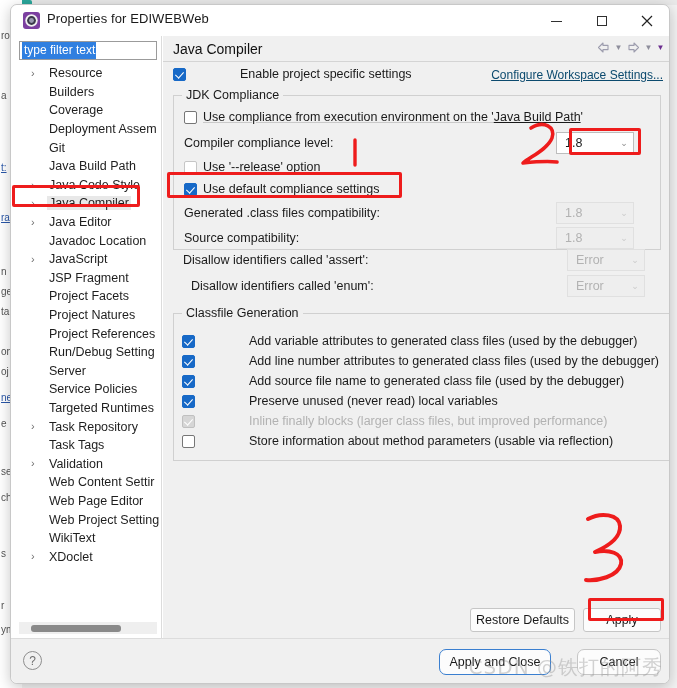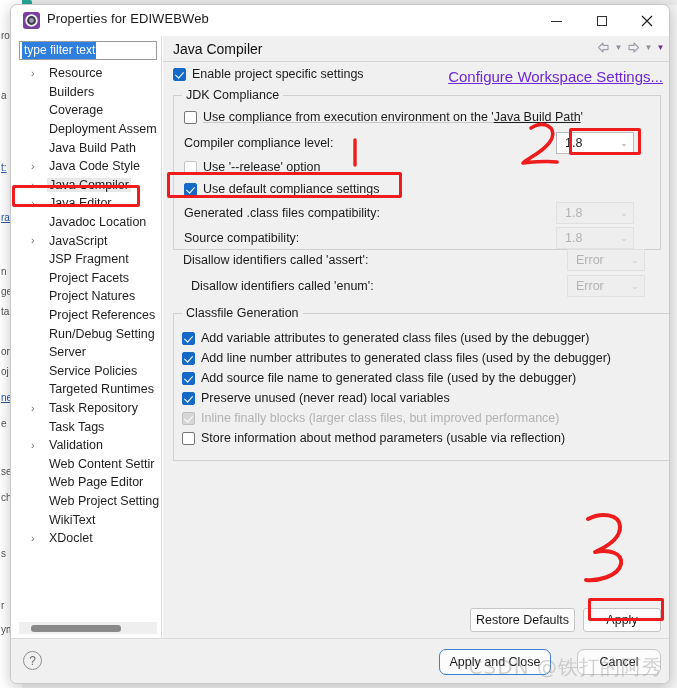--- a/index.html
+++ b/index.html
@@ -164,22 +164,22 @@
   }
   .caret.filled { color:#6b2d8e; }
 
   #content {
     position: absolute; left: 0; top: 27px;
     width: 508px; height: 577px;
     background: #f0f0f0;
   }
 
   .row-check {
-    display: flex; align-items: center;
-    font-size: 12.5px; color: #1a1a1a;
+    display: flex; align-items: flex-end;
+    font-size: 12.5px; color: #1a1a1a; gap: 48px;
   }
   .cb {
     width: 13px; height: 13px; flex: 0 0 13px;
     margin-right: 6px;
     border-radius: 2px;
     position: relative;
   }
   .cb.on   { background: #1769c7; border: 1px solid #1769c7; }
   .cb.on::after {
     content: ""; position: absolute;
@@ -193,21 +193,21 @@
     content: ""; position: absolute;
     left: 3px; top: 1px; width: 4px; height: 7px;
     border: solid #ffffff; border-width: 0 1.7px 1.7px 0;
     transform: rotate(42deg);
   }
   .dimtext { color: #b2b2b2; }
 
   #enable-row { position: absolute; left: 10px; top: 4px; }
   #ws-link {
     position: absolute; right: 8px; top: 5px;
-    font-size: 15px; color: #6d28d9;
+    font-size: 12px; color: #0c4a6e;
     text-decoration: underline;
   }
 
   
   .group {
     position: absolute;
     border: 1px solid #d0d0d0;
     background: #f0f0f0;
   }
   .group > .glegend {
@@ -369,20 +369,23 @@
             <span class="tlabel">Resource</span>
           </div>
           <div class="tnode">
             <span class="tlabel">Builders</span>
           </div>
           <div class="tnode">
             <span class="tlabel">Coverage</span>
           </div>
           <div class="tnode">
             <span class="tlabel">Deployment Assem</span>
+          </div>
+          <div class="tnode">
+            <span class="tlabel">Git</span>
           </div>
           <div class="tnode">
             <span class="tlabel">Java Build Path</span>
           </div>
           <div class="tnode">
             <span class="chev">›</span>
             <span class="tlabel">Java Code Style</span>
           </div>
           <div class="tnode sel">
             <span class="chev">›</span>

